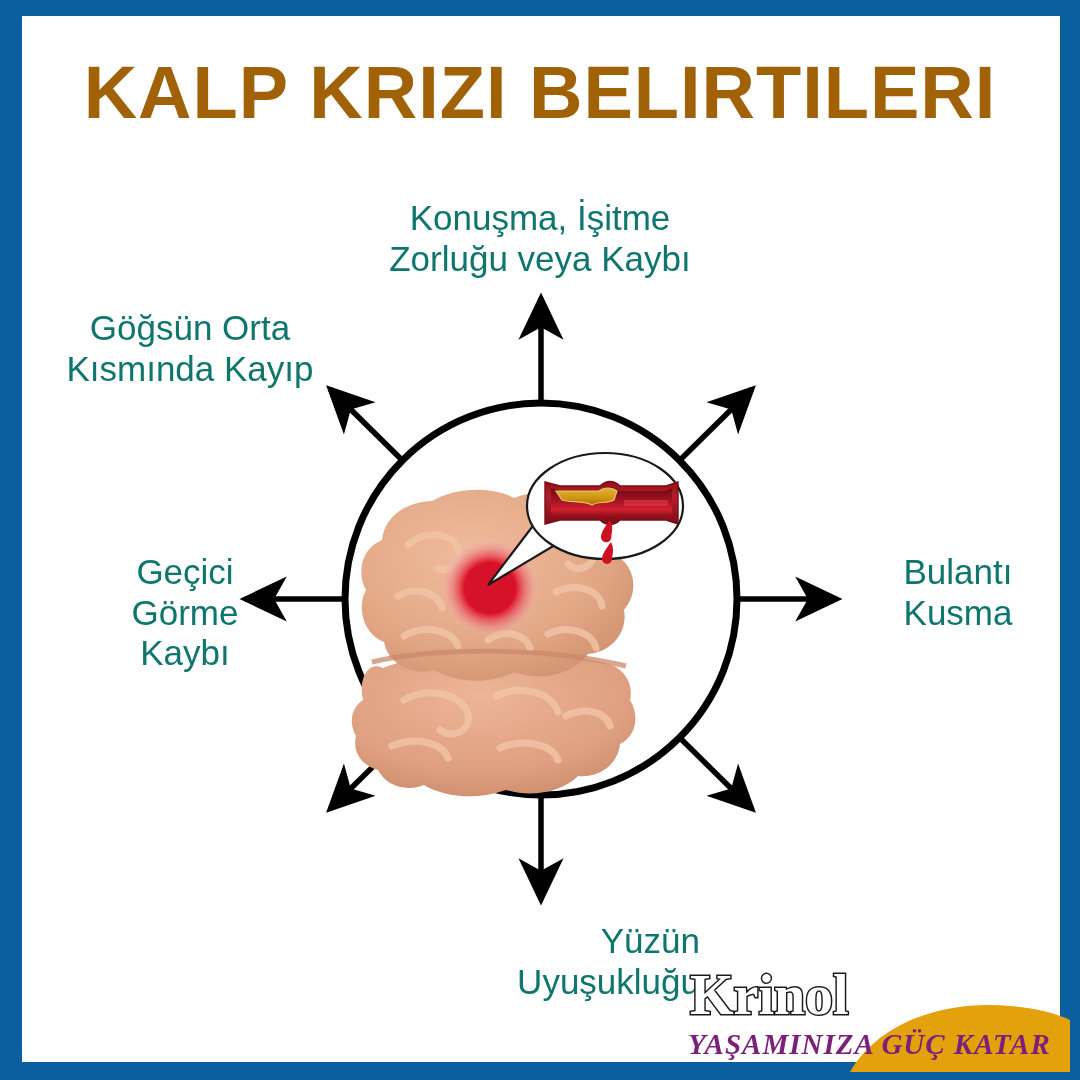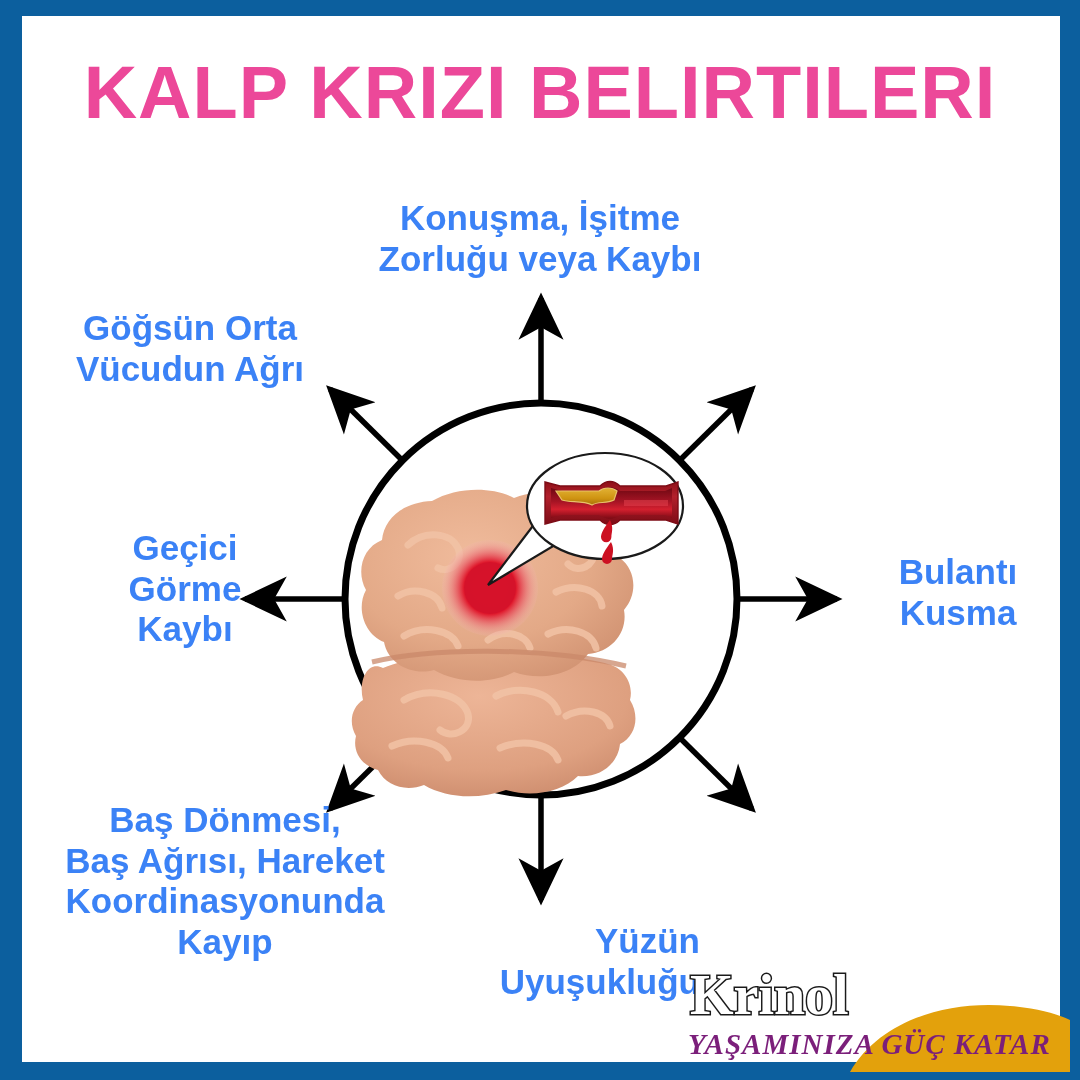--- a/index.html
+++ b/index.html
@@ -46,53 +46,53 @@
   
   #diagram {
     position:absolute;
     left:0; top:0;
     width:1080px; height:1080px;
   }
 
   
   .label {
     position:absolute;
-    color:#3b82f6;
+    color:#0f766e;
     font-size:35px;
-    font-weight:bold;
+    font-weight:normal;
     line-height:1.16;
     white-space:pre-line;
   }
   .label.c  { text-align:center; }
   .label.l  { text-align:center; }
 
   #lbl-speech      { left:300px; top:198px; width:480px; }
   #lbl-chestpain   { left:20px;  top:308px; width:340px; }
   #lbl-paralysis   { left:735px; top:308px; width:330px; }
-  #lbl-vision      { left:60px;  top:528px; width:250px; }
+  #lbl-vision      { left:60px;  top:552px; width:250px; }
   #lbl-nausea      { left:838px; top:552px; width:240px; }
   #lbl-dizziness   { left:30px;  top:800px; width:390px; }
   #lbl-numbness    { left:745px; top:802px; width:320px; }
   #lbl-facenumb    { left:400px; top:921px; width:300px;text-align:right; }
 
   
   #logo {
     position:absolute;
     left:680px; top:962px;
     width:390px; height:110px;
   }
   #logo svg { display:block; }
 </style>
 </head>
 <body>
 
 <div id="poster" style="border-color: rgb(12, 95, 158);">
   <div id="canvas">
 
-    <div id="title" style="color: #ec4899;">KALP KRIZI BELIRTILERI</div>
+    <div id="title" style="color: #a16207;">KALP KRIZI BELIRTILERI</div>
 
     <svg id="diagram" viewBox="0 0 1080 1080">
 
       <defs>
         <radialGradient id="brainGradTop" cx="40%" cy="35%" r="75%">
           <stop offset="0%" stop-color="#f0bb9c"></stop>
           <stop offset="60%" stop-color="#e3a987"></stop>
           <stop offset="100%" stop-color="#cf9070"></stop>
         </radialGradient>
         <radialGradient id="brainGradBot" cx="45%" cy="30%" r="80%">
@@ -225,34 +225,30 @@
 
         <path d="M610,520 C 604,528 601,533 601,537 a5.2,5.2 0 0 0 10.4,0 C 611.4,533 614,528 610,520 Z" fill="#cc1122"></path>
         <path d="M611,542 C 605,550 602,555 602,559 a5,5 0 0 0 10,0 C 612,555 615,550 611,542 Z" fill="#cc1122"></path>
       </g>
     </svg>
 
     <div class="label c" id="lbl-speech">Konuşma, İşitme
 Zorluğu veya Kaybı</div>
 
     <div class="label c" id="lbl-chestpain">Göğsün Orta
-Vücudun Ağrı</div>
+Kısmında Kayıp</div>
 
 
     <div class="label c" id="lbl-vision">Geçici
 Görme
 Kaybı</div>
 
     <div class="label l" id="lbl-nausea">Bulantı
 Kusma</div>
 
-    <div class="label c" id="lbl-dizziness">Baş Dönmesi,
-Baş Ağrısı, Hareket
-Koordinasyonunda
-Kayıp</div>
 
 
     <div class="label c" id="lbl-facenumb">Yüzün
 Uyuşukluğu</div>
 
     <div id="logo">
       <svg viewBox="0 0 390 110" width="390" height="110">
 
         <path d="M170,110 C 200,58 268,38 330,44 C 356,46 378,52 390,58 L390,110 Z" fill="#e3a10c"></path>
 

